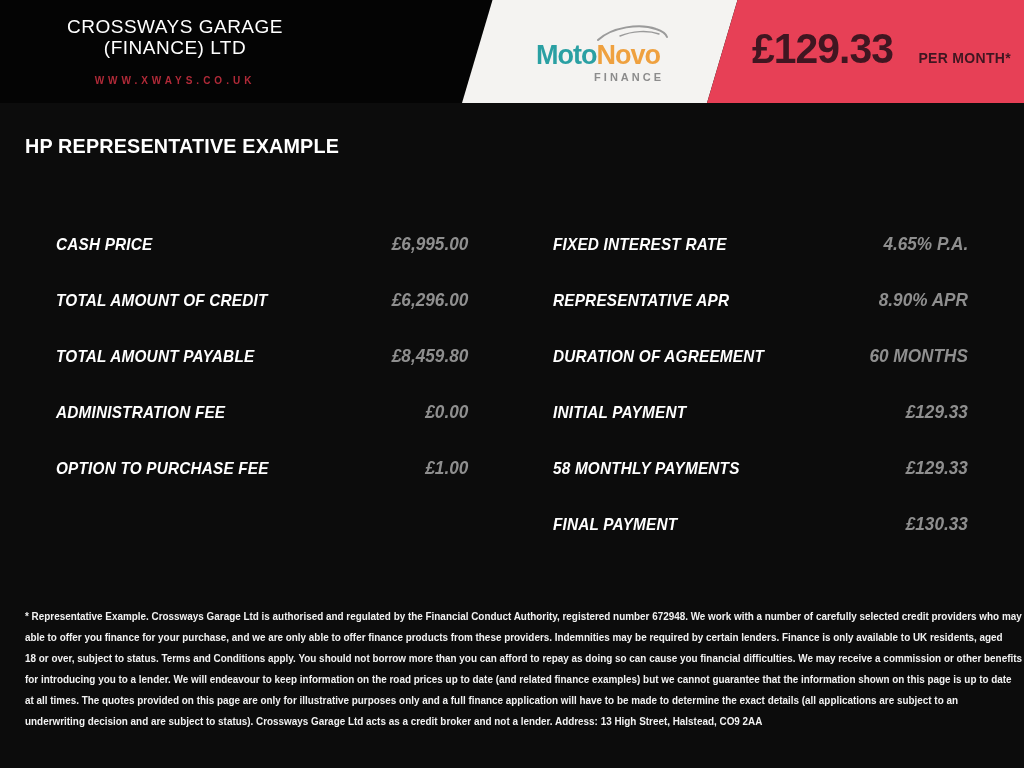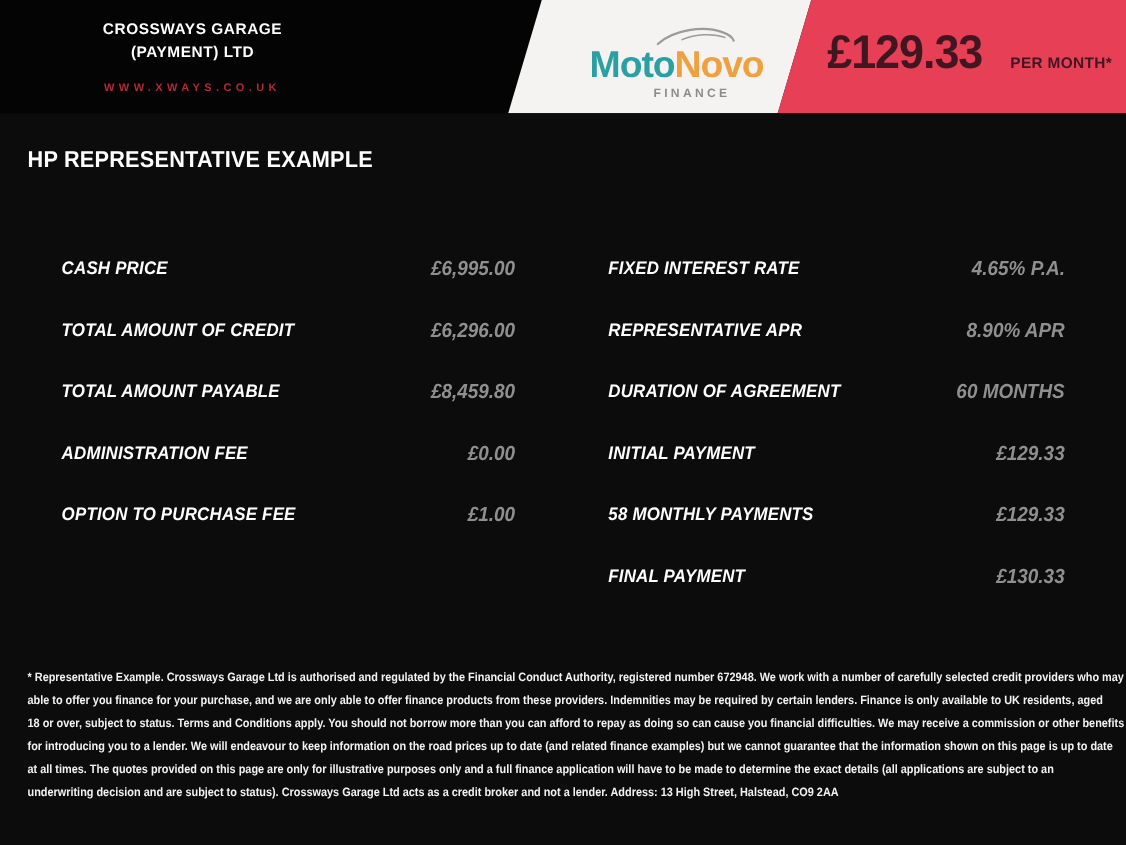--- a/index.html
+++ b/index.html
@@ -30,22 +30,22 @@
   .panel-red   { left: 707px; width: 430px; background: var(--red, #e74056); }
 
   .dealer-block {
     position: absolute;
     left: 55px; top: 16px;
     width: 240px;
     text-align: center;
     color: #ffffff;
   }
   .dealer-name {
-    font-size: 14px;
-    font-weight: bold;
+    font-size: 19px;
+    font-weight: normal;
     line-height: 21px;
     letter-spacing: 0.5px;
     white-space: nowrap;
   }
   .dealer-url {
     margin-top: 17px;
     font-size: 10px;
     font-weight: bold;
     letter-spacing: 4px;
     color: var(--url-red, #b02a38);
@@ -57,21 +57,21 @@
     left: 536px; top: 24px;
     width: 132px;
   }
   .swoosh {
     position: absolute;
     right: -2px; top: -2px;
     width: 74px; height: 22px;
   }
   .wordmark {
     margin-top: 16px;
-    font-size: 34px;
+    font-size: 27px;
     font-weight: bold;
     letter-spacing: -1px;
     white-space: nowrap;
   }
   .wm-moto { color: var(--teal, #2aa0a3); }
   .wm-novo { color: var(--orange, #efa13f); }
   .wordmark-sub {
     margin-top: 0px;
     text-align: right;
     padding-right: 4px;
@@ -166,21 +166,21 @@
 </style>
 </head>
 <body style="--red: #e74056; --dark-on-red: #401621; --teal: #2aa0a3; --orange: #efa13f; --url-red: #b02a38; --value-grey: #8f8f8f;">
 
 <div class="header">
   <div class="panel panel-white"></div>
   <div class="panel panel-red"></div>
 
   <div class="dealer-block">
     <div class="dealer-name">CROSSWAYS GARAGE</div>
-    <div class="dealer-name">(PAYMENT) LTD</div>
+    <div class="dealer-name">(FINANCE) LTD</div>
     <div class="dealer-url">WWW.XWAYS.CO.UK</div>
   </div>
 
   <div class="motonovo">
     <svg class="swoosh" viewBox="0 0 74 22" fill="none" xmlns="http://www.w3.org/2000/svg">
       <path d="M2 18 C 16 5, 44 1, 60 7 C 66 9, 70 12, 71 15" stroke="#9b9b9b" stroke-width="2" stroke-linecap="round" fill="none"></path>
       <path d="M24 14 C 36 9, 52 8, 63 12" stroke="#9b9b9b" stroke-width="1.4" stroke-linecap="round" fill="none"></path>
     </svg>
     <div class="wordmark"><span class="wm-moto">Moto</span><span class="wm-novo">Novo</span></div>
     <div class="wordmark-sub">FINANCE</div>

